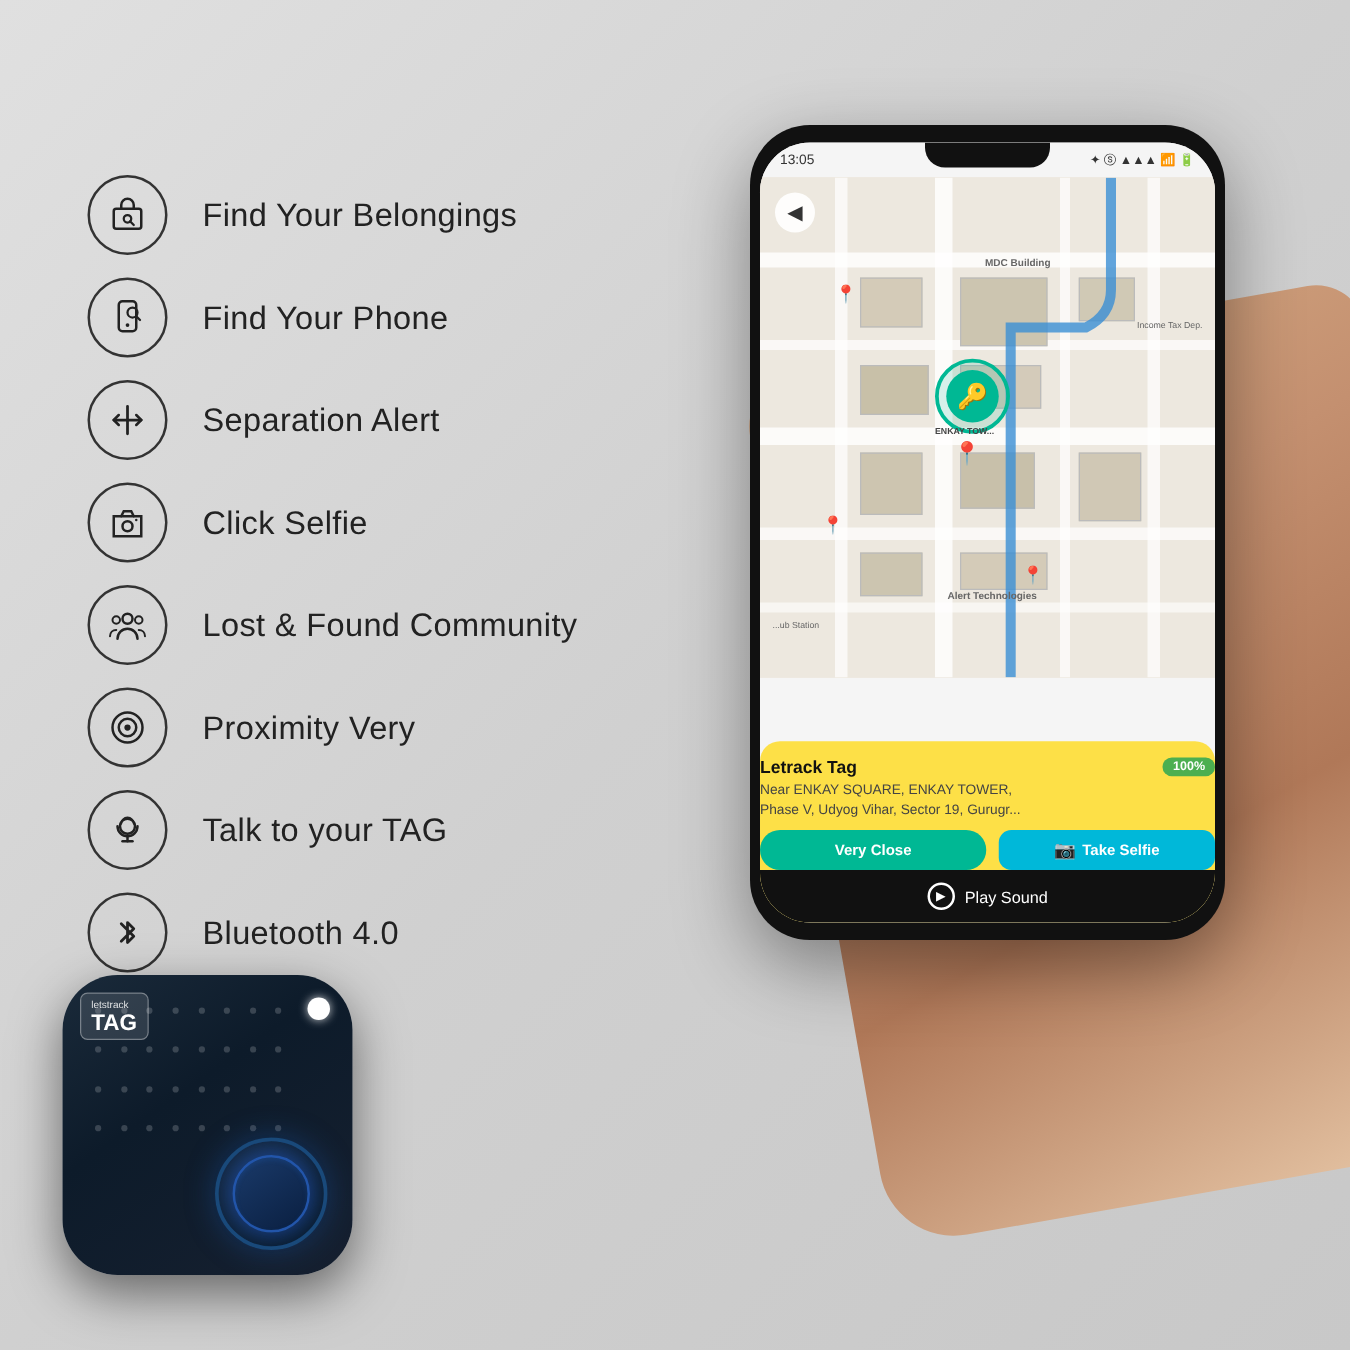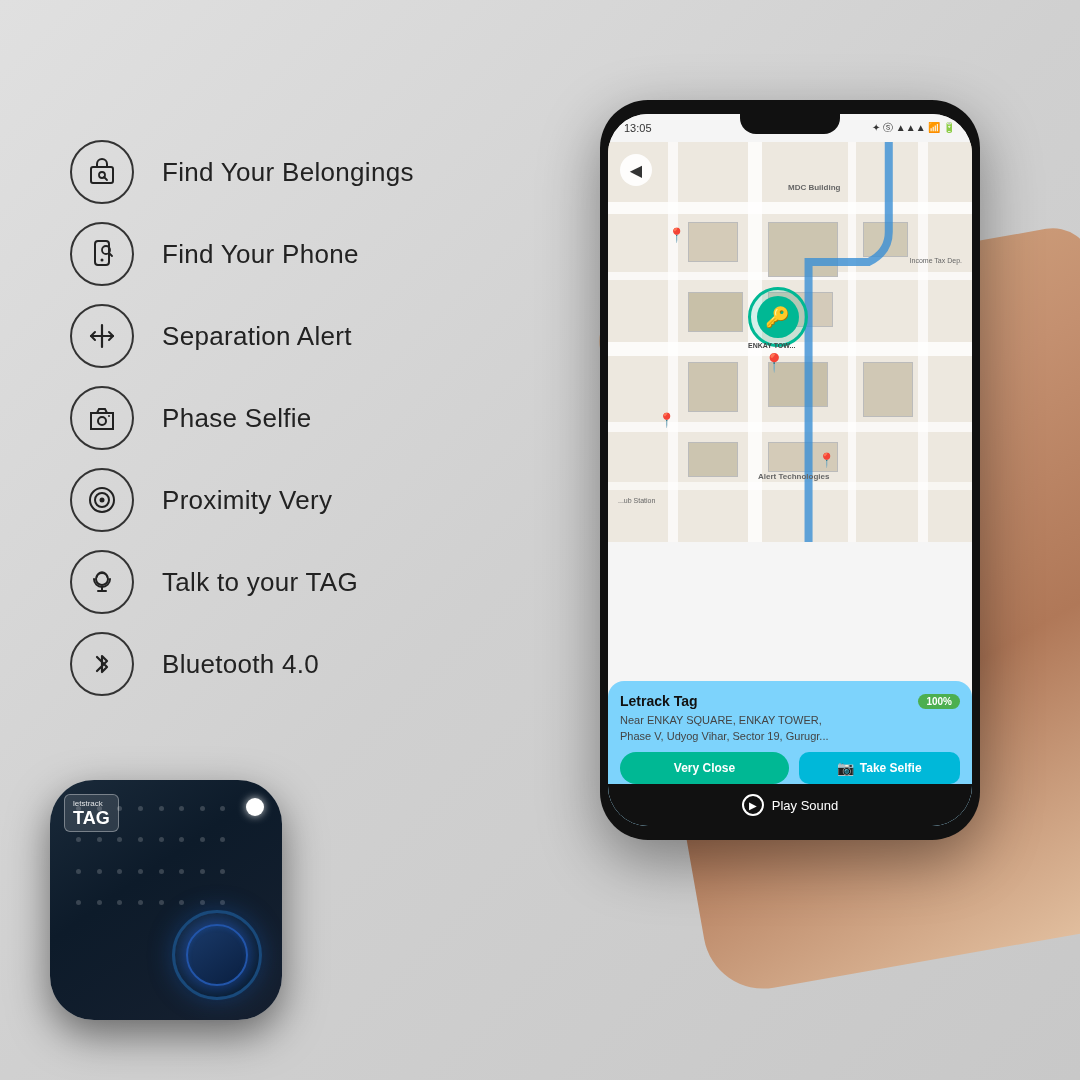--- a/index.html
+++ b/index.html
@@ -66,21 +66,21 @@
       width: 560px;
       height: 820px;
     }
 
     
     .phone-outer {
       position: absolute;
       top: 50px;
       left: 80px;
       width: 380px;
-      height: 740px;
+      height: 652px;
       background: #111;
       border-radius: 48px;
       box-shadow: 0 20px 60px rgba(0,0,0,0.4);
       overflow: hidden;
     }
 
     .phone-screen {
       position: absolute;
       top: 14px;
       left: 8px;
@@ -189,23 +189,36 @@
 
   <div class="feature-item">
     <div class="feature-icon">
       <svg viewBox="0 0 34 34" fill="none" xmlns="http://www.w3.org/2000/svg">
         <path d="M6 12h22v16H6z" rx="2" stroke="#222" stroke-width="2" fill="none"></path>
         <path d="M12 12l2-4h6l2 4" stroke="#222" stroke-width="2" stroke-linecap="round" fill="none"></path>
         <circle cx="17" cy="20" r="4" stroke="#222" stroke-width="2" fill="none"></circle>
         <circle cx="24" cy="15" r="1" fill="#222"></circle>
       </svg>
     </div>
-    <span class="feature-label">Phase Selfie</span>
-  </div>
-
+    <span class="feature-label">Click Selfie</span>
+  </div>
+
+  <div class="feature-item">
+    <div class="feature-icon">
+      <svg viewBox="0 0 34 34" fill="none" xmlns="http://www.w3.org/2000/svg">
+        <circle cx="17" cy="12" r="4" stroke="#222" stroke-width="2" fill="none"></circle>
+        <path d="M9 28c0-4.4 3.6-8 8-8s8 3.6 8 8" stroke="#222" stroke-width="2" stroke-linecap="round" fill="none"></path>
+        <circle cx="8" cy="13" r="3" stroke="#222" stroke-width="1.6" fill="none"></circle>
+        <path d="M3 26c0-3 2.2-5 5-5" stroke="#222" stroke-width="1.6" stroke-linecap="round" fill="none"></path>
+        <circle cx="26" cy="13" r="3" stroke="#222" stroke-width="1.6" fill="none"></circle>
+        <path d="M31 26c0-3-2.2-5-5-5" stroke="#222" stroke-width="1.6" stroke-linecap="round" fill="none"></path>
+      </svg>
+    </div>
+    <span class="feature-label">Lost &amp; Found Community</span>
+  </div>
 
   <div class="feature-item">
     <div class="feature-icon">
       <svg viewBox="0 0 34 34" fill="none" xmlns="http://www.w3.org/2000/svg">
         <circle cx="17" cy="17" r="12" stroke="#222" stroke-width="2" fill="none"></circle>
         <circle cx="17" cy="17" r="7" stroke="#222" stroke-width="2" fill="none"></circle>
         <circle cx="17" cy="17" r="2.5" fill="#222"></circle>
       </svg>
     </div>
     <span class="feature-label">Proximity Very</span>
@@ -284,28 +297,28 @@
         </div>
 
         <div style="position:absolute;top:210px;left:155px;font-size:18px;">📍</div>
 
         <div style="position:absolute;top:85px;left:60px;font-size:14px;color:#555;">📍</div>
         <div style="position:absolute;top:270px;left:50px;font-size:14px;color:#888;">📍</div>
         <div style="position:absolute;top:310px;left:210px;font-size:14px;color:#888;">📍</div>
 
         <div style="position:absolute;top:12px;left:12px;background:rgba(255,255,255,0.9);border-radius:50%;width:32px;height:32px;display:flex;align-items:center;justify-content:center;font-size:16px;color:#333;">◀</div>
 
-        <div style="position:absolute;top:41px;left:180px;font-size:8px;color:#666;font-weight:600;">MDC Building</div>
+        <div style="position:absolute;top:64px;left:180px;font-size:8px;color:#666;font-weight:600;">MDC Building</div>
         <div style="position:absolute;top:330px;left:150px;font-size:8px;color:#666;font-weight:600;">Alert Technologies</div>
         <div style="position:absolute;top:115px;right:10px;font-size:7px;color:#666;">Income Tax Dep.</div>
         <div style="position:absolute;top:200px;left:140px;font-size:7px;color:#444;font-weight:700;">ENKAY TOW...</div>
         <div style="position:absolute;top:355px;left:10px;font-size:7px;color:#666;">...ub Station</div>
       </div>
 
-      <div style="position:absolute;bottom:0;left:0;right:0;background:#7dd3fc;padding:12px 12px 0;border-radius:16px 16px 0 0;">
+      <div style="position:absolute;bottom:0;left:0;right:0;background:#fde047;padding:12px 0 0;border-radius:16px 16px 0 0;">
 
         <div style="display:flex;justify-content:space-between;align-items:center;margin-bottom:4px;">
           <span style="font-size:14px;font-weight:700;color:#111;">Letrack Tag</span>
           <span style="background:#4caf50;color:white;font-size:10px;padding:2px 8px;border-radius:10px;font-weight:600;">100%</span>
         </div>
 
         <div style="font-size:11px;color:#444;line-height:1.4;margin-bottom:8px;">
           <span>Near ENKAY SQUARE, ENKAY TOWER,</span><br>
           <span>Phase V, Udyog Vihar, Sector 19, Gurugr...</span>
         </div>

